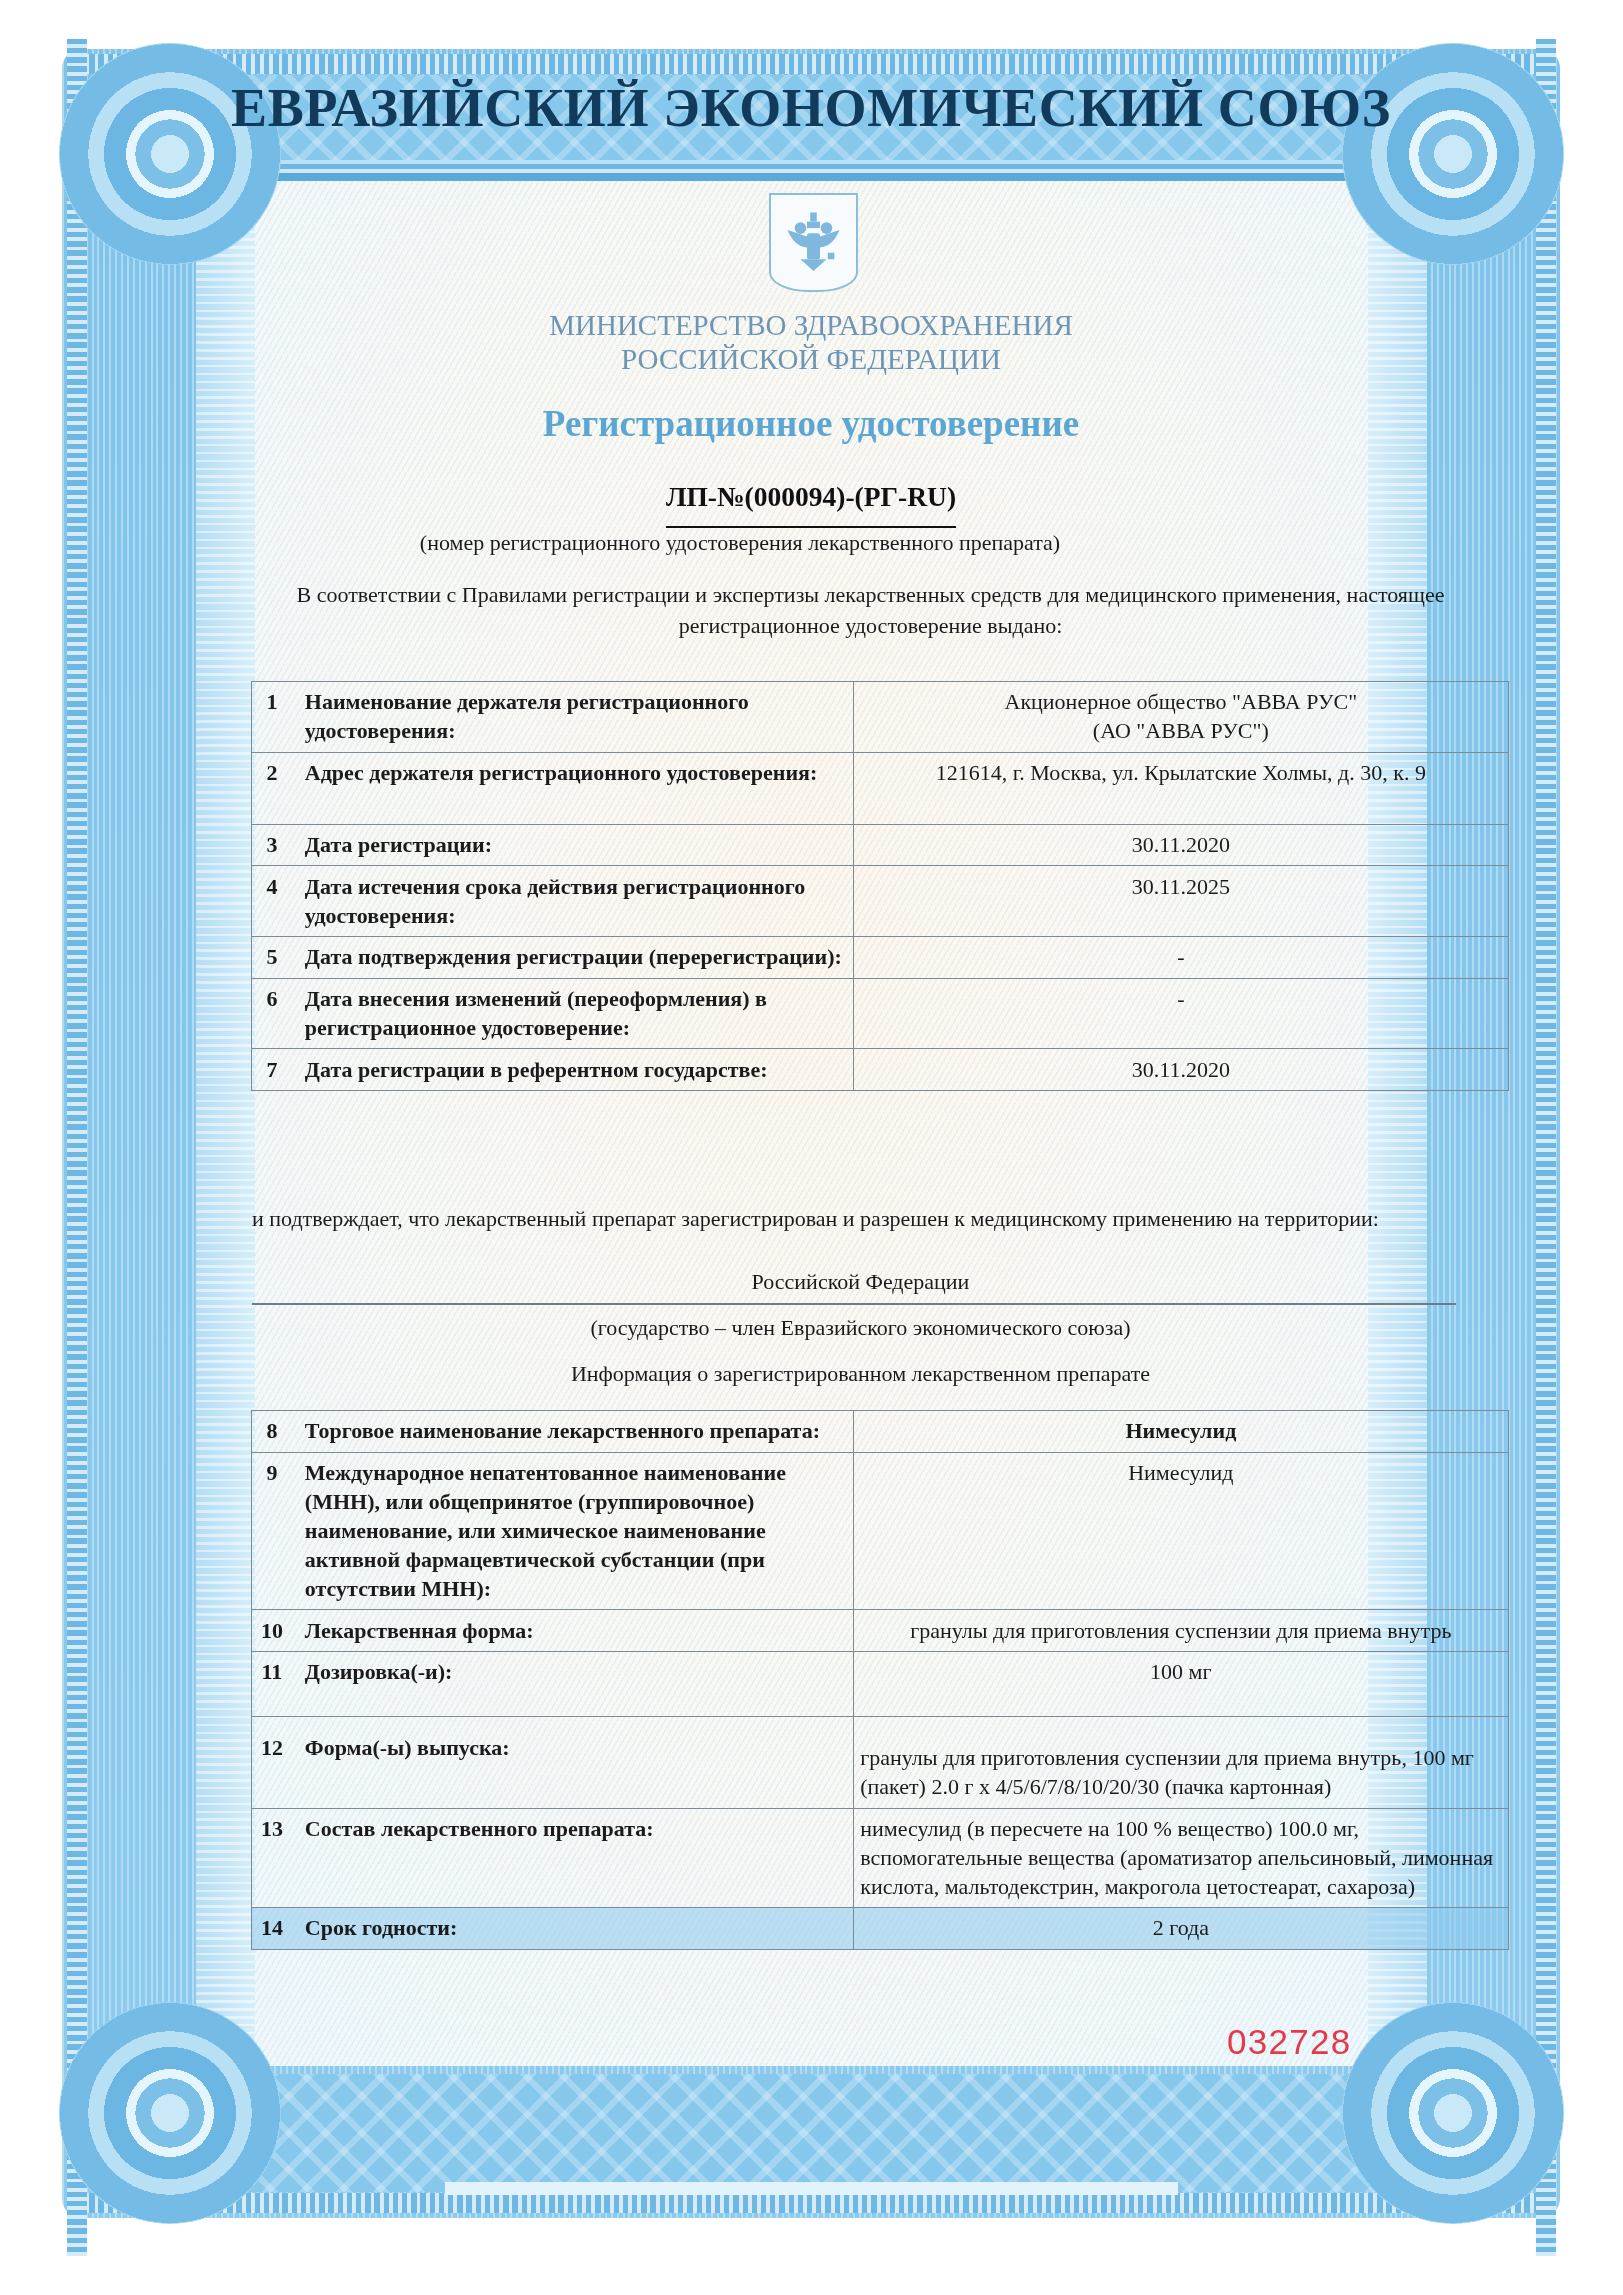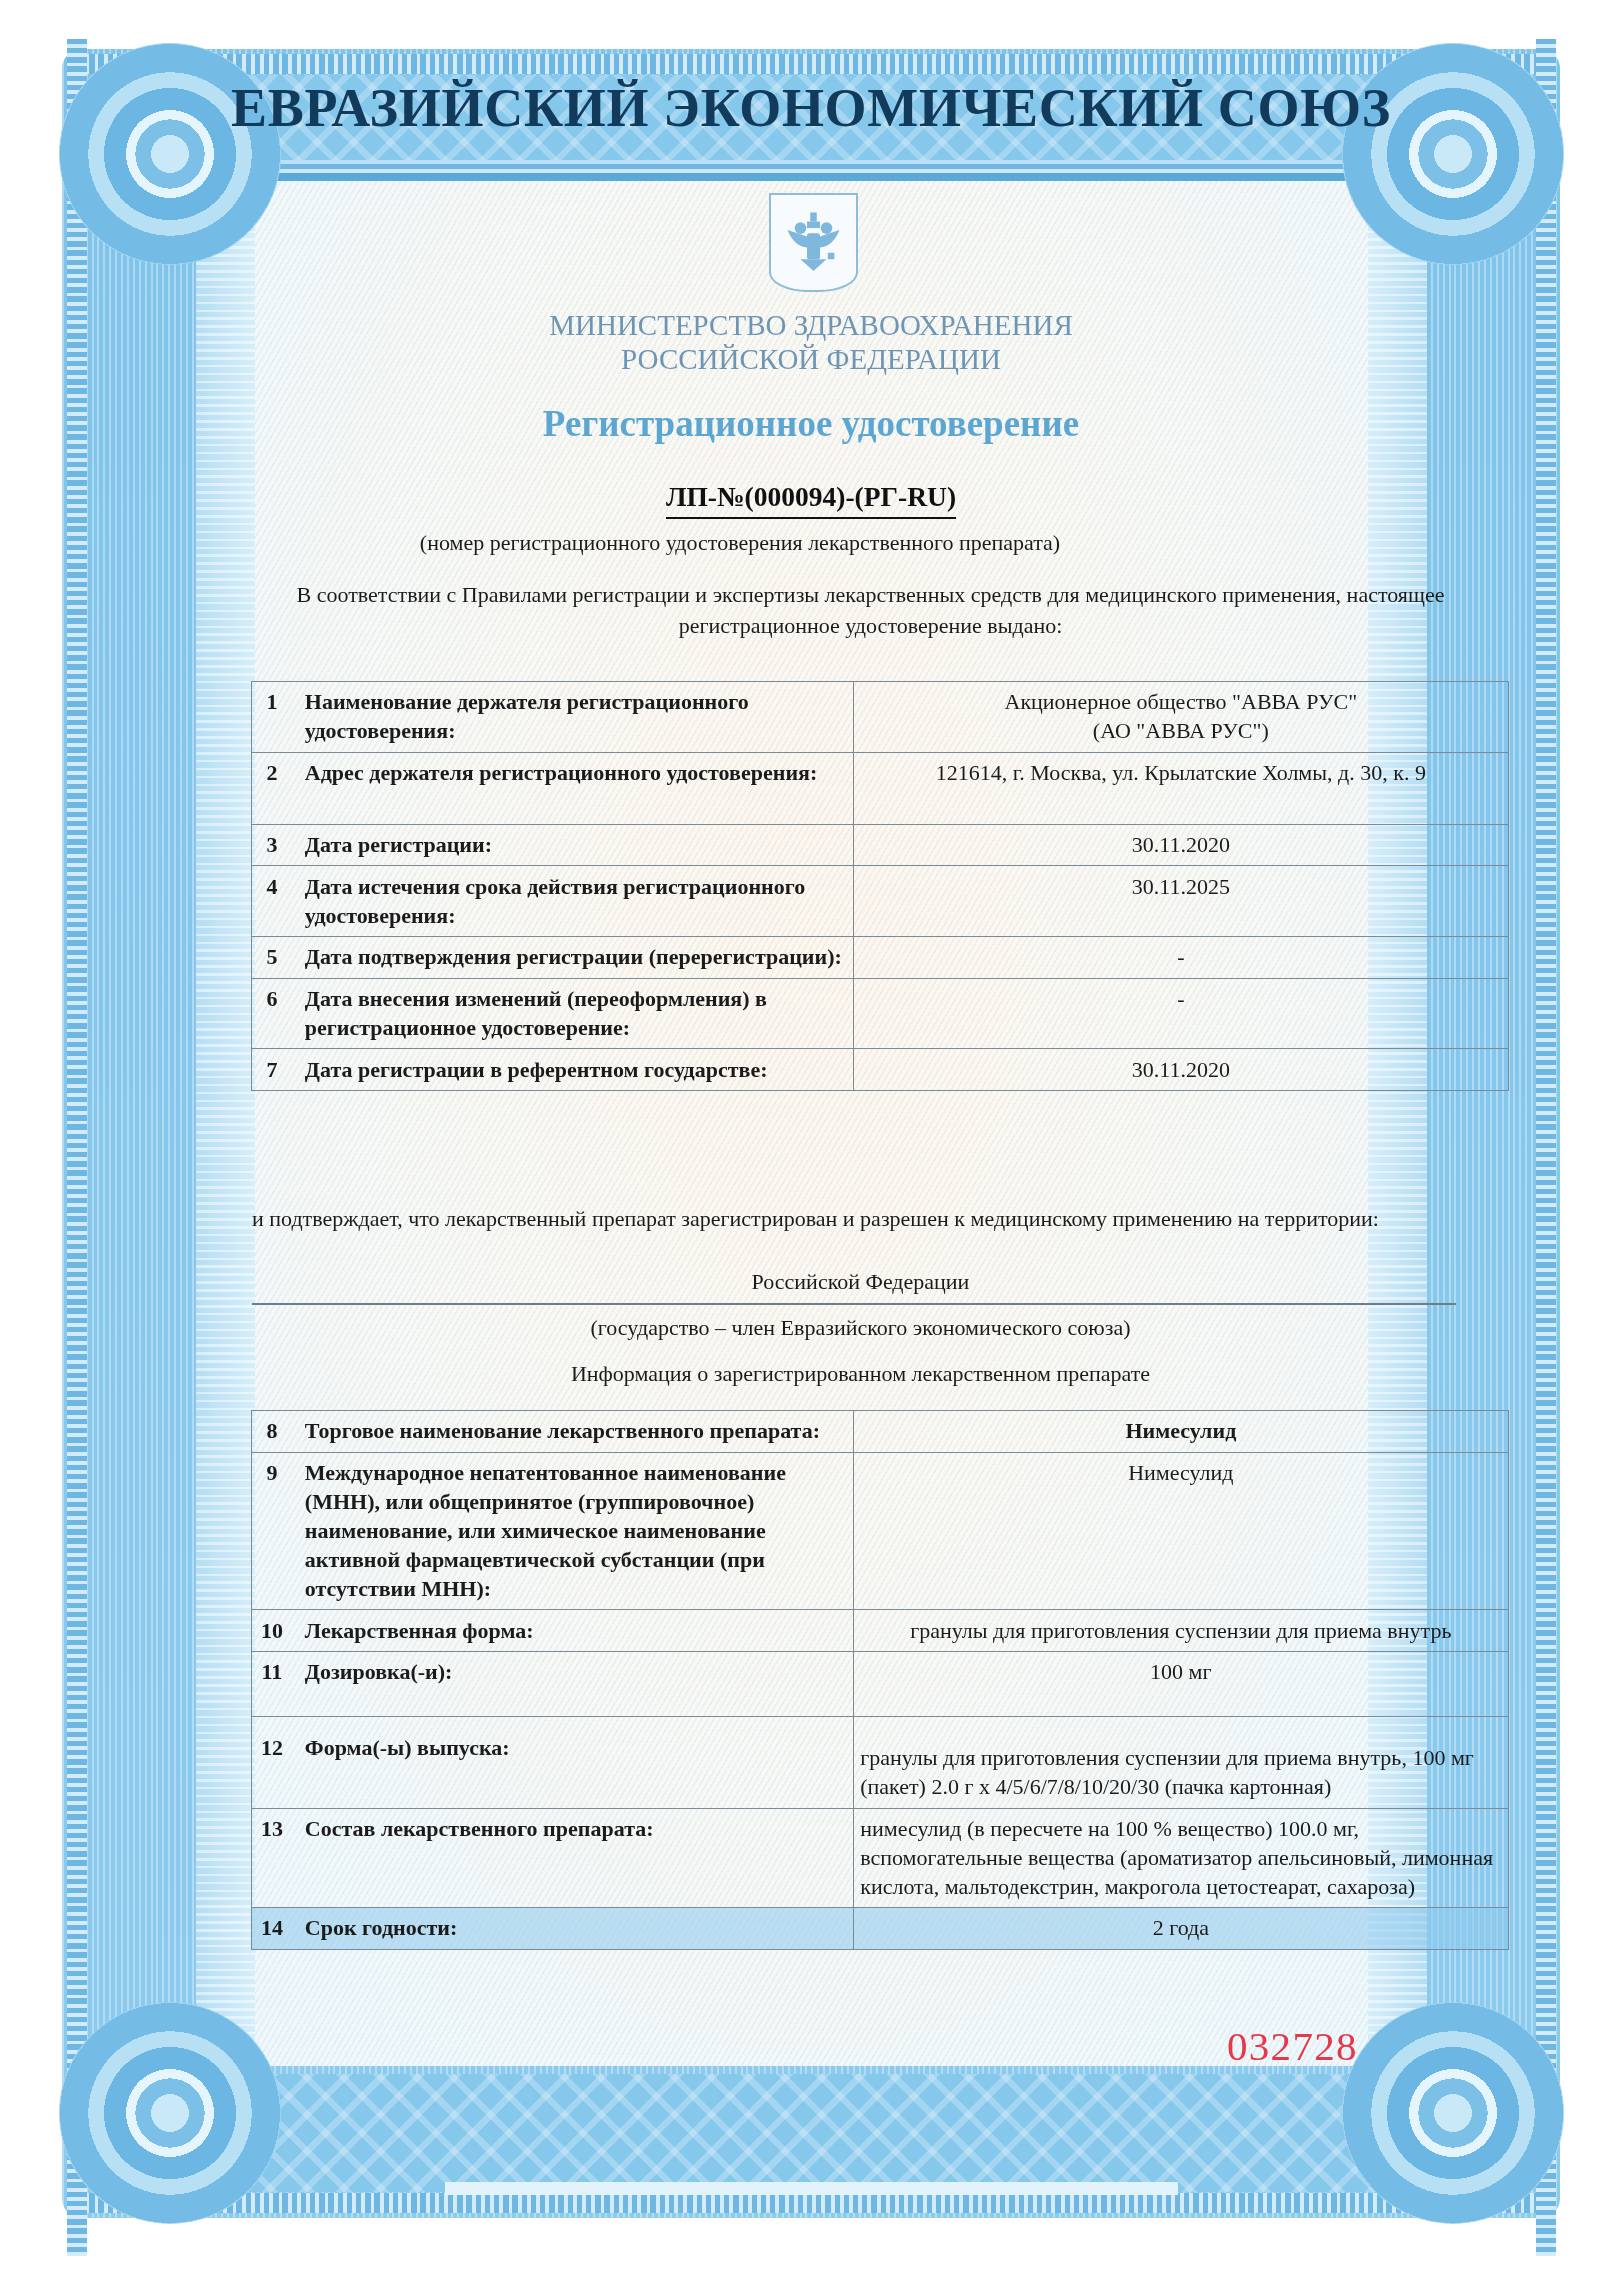--- a/index.html
+++ b/index.html
@@ -60,21 +60,21 @@
   .emblem { position:absolute; left:769px; top:193px; width:85px; height:95px;
            border:2px solid #8fbcd8; border-radius:0 0 39px 39px / 0 0 19.6px 19.6px;
            background:#f7fbfe; display:flex; align-items:center; justify-content:center; }
   .emblem svg { width:65px; height:72px; }
   .ministry { position:absolute; left:196px; top:308px; width:1230px; text-align:center;
            font-size:29px; color:#6f95b5; line-height:34px; }
   .cert-title { position:absolute; left:196px; top:400px; width:1230px; text-align:center;
            font-size:37px; font-weight:bold; color:#5ba6d2; line-height:48px; }
   .reg-number { position:absolute; left:196px; top:481px; width:1230px; text-align:center;
            font-size:27.5px; font-weight:bold; color:#111; }
-  .reg-number span { border-bottom:2.6px solid #111; padding-bottom:5px; }
+  .reg-number span { border-bottom:2.6px solid #111; padding-bottom:14px; }
   .reg-caption { position:absolute; left:196px; top:530px; width:1088px; text-align:center;
            font-size:22px; }
   .intro { position:absolute; left:288px; top:579px; width:1165px; text-align:center;
            font-size:22px; line-height:31px; }
 
   
   table.cert { position:absolute; border-collapse:collapse; font-size:22px; line-height:29px; }
   table.cert td { border-top:1.3px solid #7b8a93; border-bottom:1.3px solid #7b8a93; vertical-align:top; }
   table.cert td.num { width:39px; text-align:center; font-weight:bold; padding:5.2px 0 6.5px 0;
            border-left:1.3px solid #7b8a93; }
@@ -86,22 +86,22 @@
 
   #t1 { left:251px; top:681px; width:1258px; }
   #t2 { left:251px; top:1410px; width:1258px; }
 
   .confirm { position:absolute; left:252px; top:1204px; width:1217px; font-size:22px; line-height:30px; }
   .country { position:absolute; left:252px; top:1269px; width:1217px; text-align:center; font-size:22px; }
   .country-line { position:absolute; left:252px; top:1303px; width:1204px; height:2px; background:#6e7e88; }
   .country-caption { position:absolute; left:252px; top:1315px; width:1217px; text-align:center; font-size:22px; }
   .info-heading { position:absolute; left:252px; top:1361px; width:1217px; text-align:center; font-size:22px; }
 
-  .stamp-no { position:absolute; left:1227px; top:2022px; font-size:41px; color:#e5394a;
-           font-family:Liberation Serif, serif; letter-spacing:1.3px; }
+  .stamp-no { position:absolute; left:1227px; top:2022px; font-size:35px; color:#e5394a;
+           font-family:Liberation Sans, sans-serif; letter-spacing:1.3px; }
 
   .row14 td { background:rgba(140,200,236,.55); }
 </style>
 </head>
 <body>
 
 <div class="frame"></div>
 <div class="side-fringe l"></div>
 <div class="side-fringe r"></div>
 <div class="band-top"></div>

